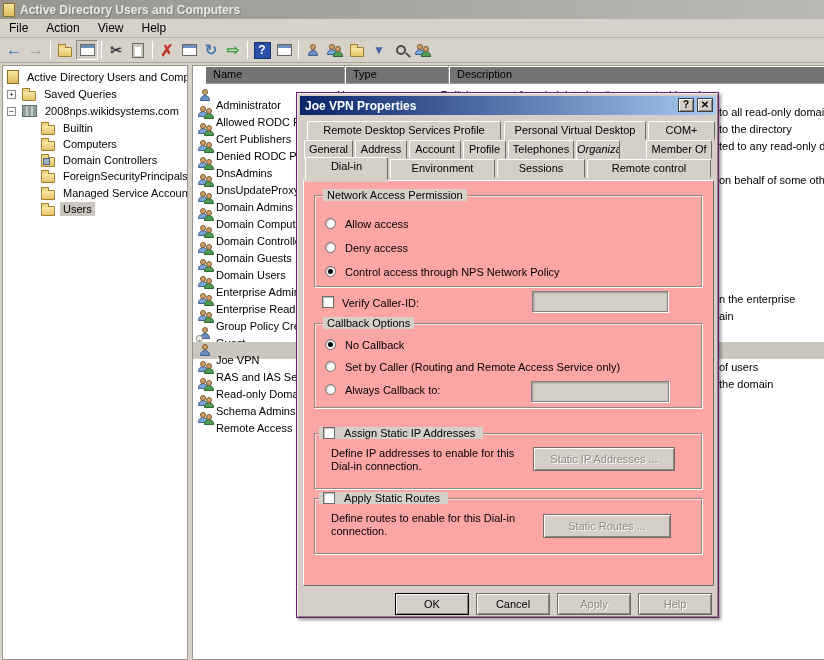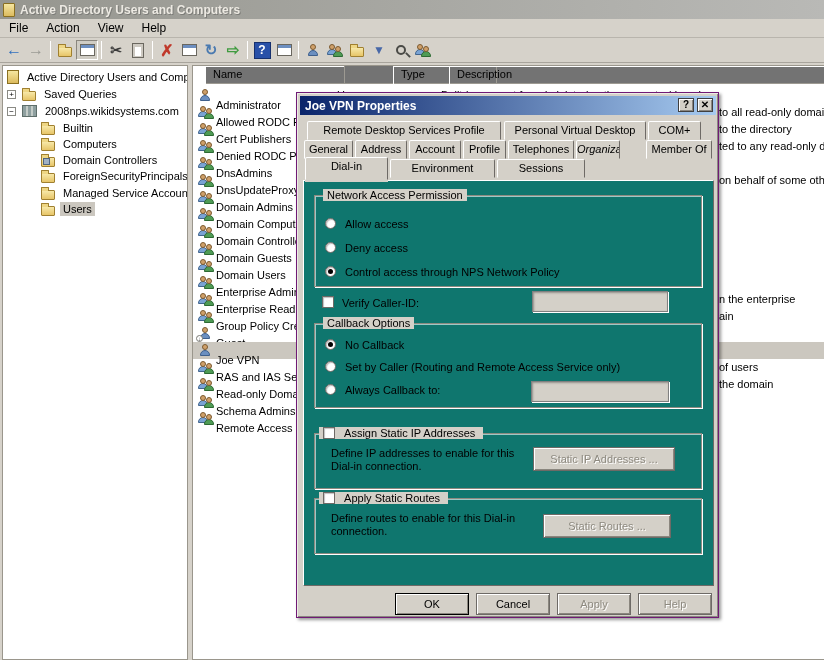--- a/index.html
+++ b/index.html
@@ -103,21 +103,21 @@
     border:1px solid #404040; box-shadow:inset 1px 1px 0 #fff, inset -1px -1px 0 #8a8680;
     font-size:10px; font-weight:bold; text-align:center; line-height:12px; }
   #dhelpbtn { right:24px; } #dhelpbtn::before { content:"?"; }
   #dclosebtn { right:5px; } #dclosebtn::before { content:"\2715"; }
 
   .tab { position:absolute; height:19px; background:#d4d0c8; border:1px solid;
     border-color:#fff #6e6a66 transparent #fff; border-radius:2px 2px 0 0;
     text-align:center; line-height:17px; font-size:11px; white-space:nowrap; overflow:hidden; }
   .tab.active { height:23px; top:64px; z-index:3; box-shadow:0 2px 0 #d4d0c8; }
 
-  #dpage { position:absolute; left:6px; top:87px; width:411px; height:406px; background:#0f766e;
+  #dpage { position:absolute; left:6px; top:87px; width:411px; height:406px; background:#fca5a5;
     border:1px solid; border-color:#fff #6e6a66 #6e6a66 #fff; z-index:2; }
 
   .groupbox { position:absolute; border:1px solid #8e8a80; box-shadow:1px 1px 0 #fff, inset 1px 1px 0 rgba(255,255,255,.6); }
   .legend { position:absolute; top:-7px; left:8px; background:#d4d0c8; padding:0 4px; font-size:11px; white-space:nowrap; }
 
   .radio { position:absolute; width:11px; height:11px; background:#fff; border:1px solid #6e6a66;
     border-radius:50%; box-shadow:inset 1px 1px 1px rgba(0,0,0,.25); }
   .radio.on::after { content:""; position:absolute; left:2px; top:2px; width:5px; height:5px; background:#000; border-radius:50%; }
   .check { position:absolute; width:12px; height:12px; background:#fff; border:1px solid #6e6a66;
     box-shadow:inset 1px 1px 1px rgba(0,0,0,.25); }
@@ -248,21 +248,21 @@
     </div>
     <div class="trow" style="left:38px; top:135px;">
       <span class="fold"></span>
       <span class="tlabel sel">Users</span>
     </div>
   </div>
 
   <div id="listpane">
     <div id="listheader">
       <span class="hcell" style="left:0; width:140px;">Name</span>
-      <span class="hcell" style="left:140px; width:104px;margin-left:48px;">Type</span>
+      <span class="hcell" style="left:140px; width:104px;">Type</span>
       <span class="hcell" style="left:244px; width:388px; border-right:none;">Description</span>
     </div>
 
     <div class="lrow" style="top:21px;">
       <span class="licon person">
           <span class="head"></span>
           <span class="body"></span>
         </span>
       <span class="lname">Administrator</span>
       <span class="ltype">User</span>
@@ -448,33 +448,34 @@
 
   <div id="dialog">
     <div id="dtitle">
       <span class="dtext">Joe VPN Properties</span>
     </div>
     <span class="dbtn" id="dhelpbtn"></span>
     <span class="dbtn" id="dclosebtn"></span>
 
     <span class="tab" style="left:10px;  top:28px; width:194px;">Remote Desktop Services Profile</span>
     <span class="tab" style="left:207px; top:28px; width:142px;">Personal Virtual Desktop</span>
-    <span class="tab" style="left:351px; top:28px; width:53px;">COM+</span>
+    <span class="tab" style="left:351px; top:28px; width:67px;">COM+</span>
 
     <span class="tab" style="left:7px;   top:47px; width:49px;">General</span>
     <span class="tab" style="left:58px;  top:47px; width:52px;">Address</span>
     <span class="tab" style="left:112px; top:47px; width:52px;">Account</span>
     <span class="tab" style="left:166px; top:47px; width:43px;">Profile</span>
     <span class="tab" style="left:211px; top:47px; width:66px;">Telephones</span>
     <span class="tab" style="left:279px; top:47px; width:44px;font-style:italic;">Organization</span>
     <span class="tab" style="left:349px; top:47px; width:66px;">Member Of</span>
 
     <span class="tab active" style="left:8px;   width:83px;">Dial-in</span>
     <span class="tab" style="left:93px;  top:66px; width:105px;">Environment</span>
     <span class="tab" style="left:200px; top:66px; width:88px;">Sessions</span>
+    <span class="tab" style="left:290px; top:66px; width:124px;">Remote control</span>
 
     <div id="dpage">
 
       <div class="groupbox" style="left:10px; top:14px; width:388px; height:92px;">
         <span class="legend">Network Access Permission</span>
         <span class="radio" style="left:10px; top:22px;"></span>
         <span class="flabel" style="left:30px; top:22px;text-align:right;">Allow access</span>
         <span class="radio" style="left:10px; top:46px;"></span>
         <span class="flabel" style="left:30px; top:46px;">Deny access</span>
         <span class="radio on" style="left:10px; top:70px;"></span>

